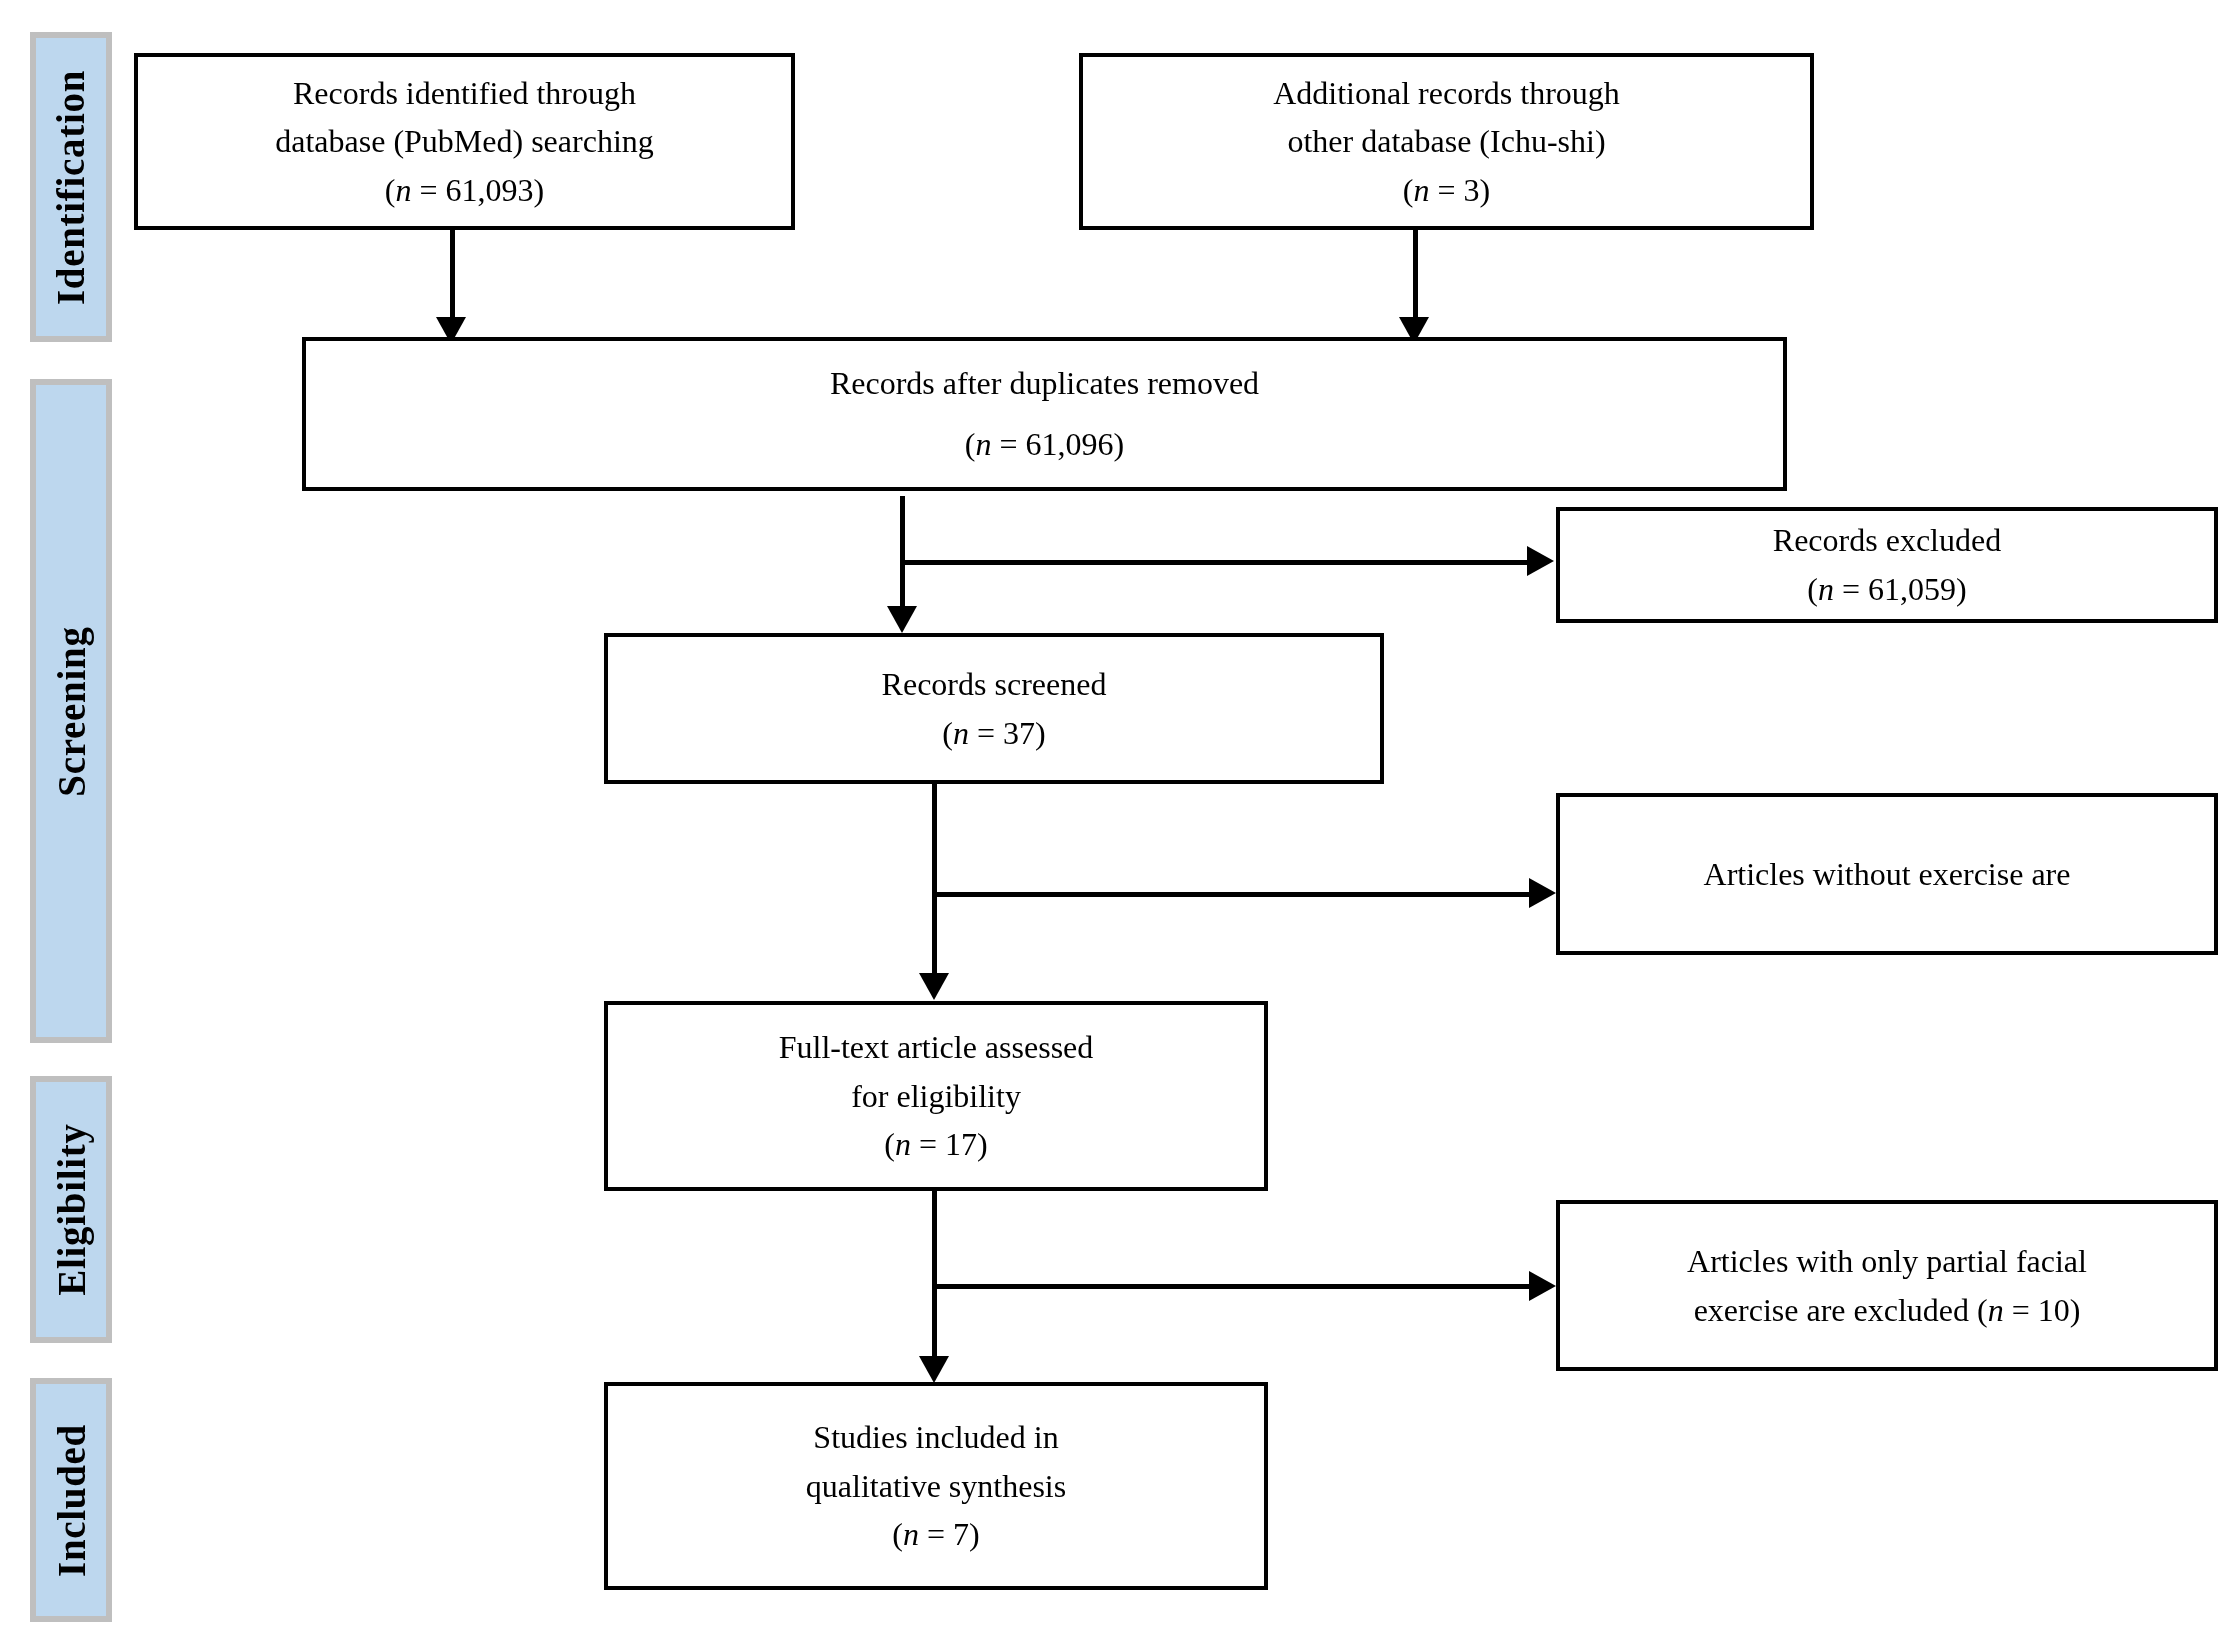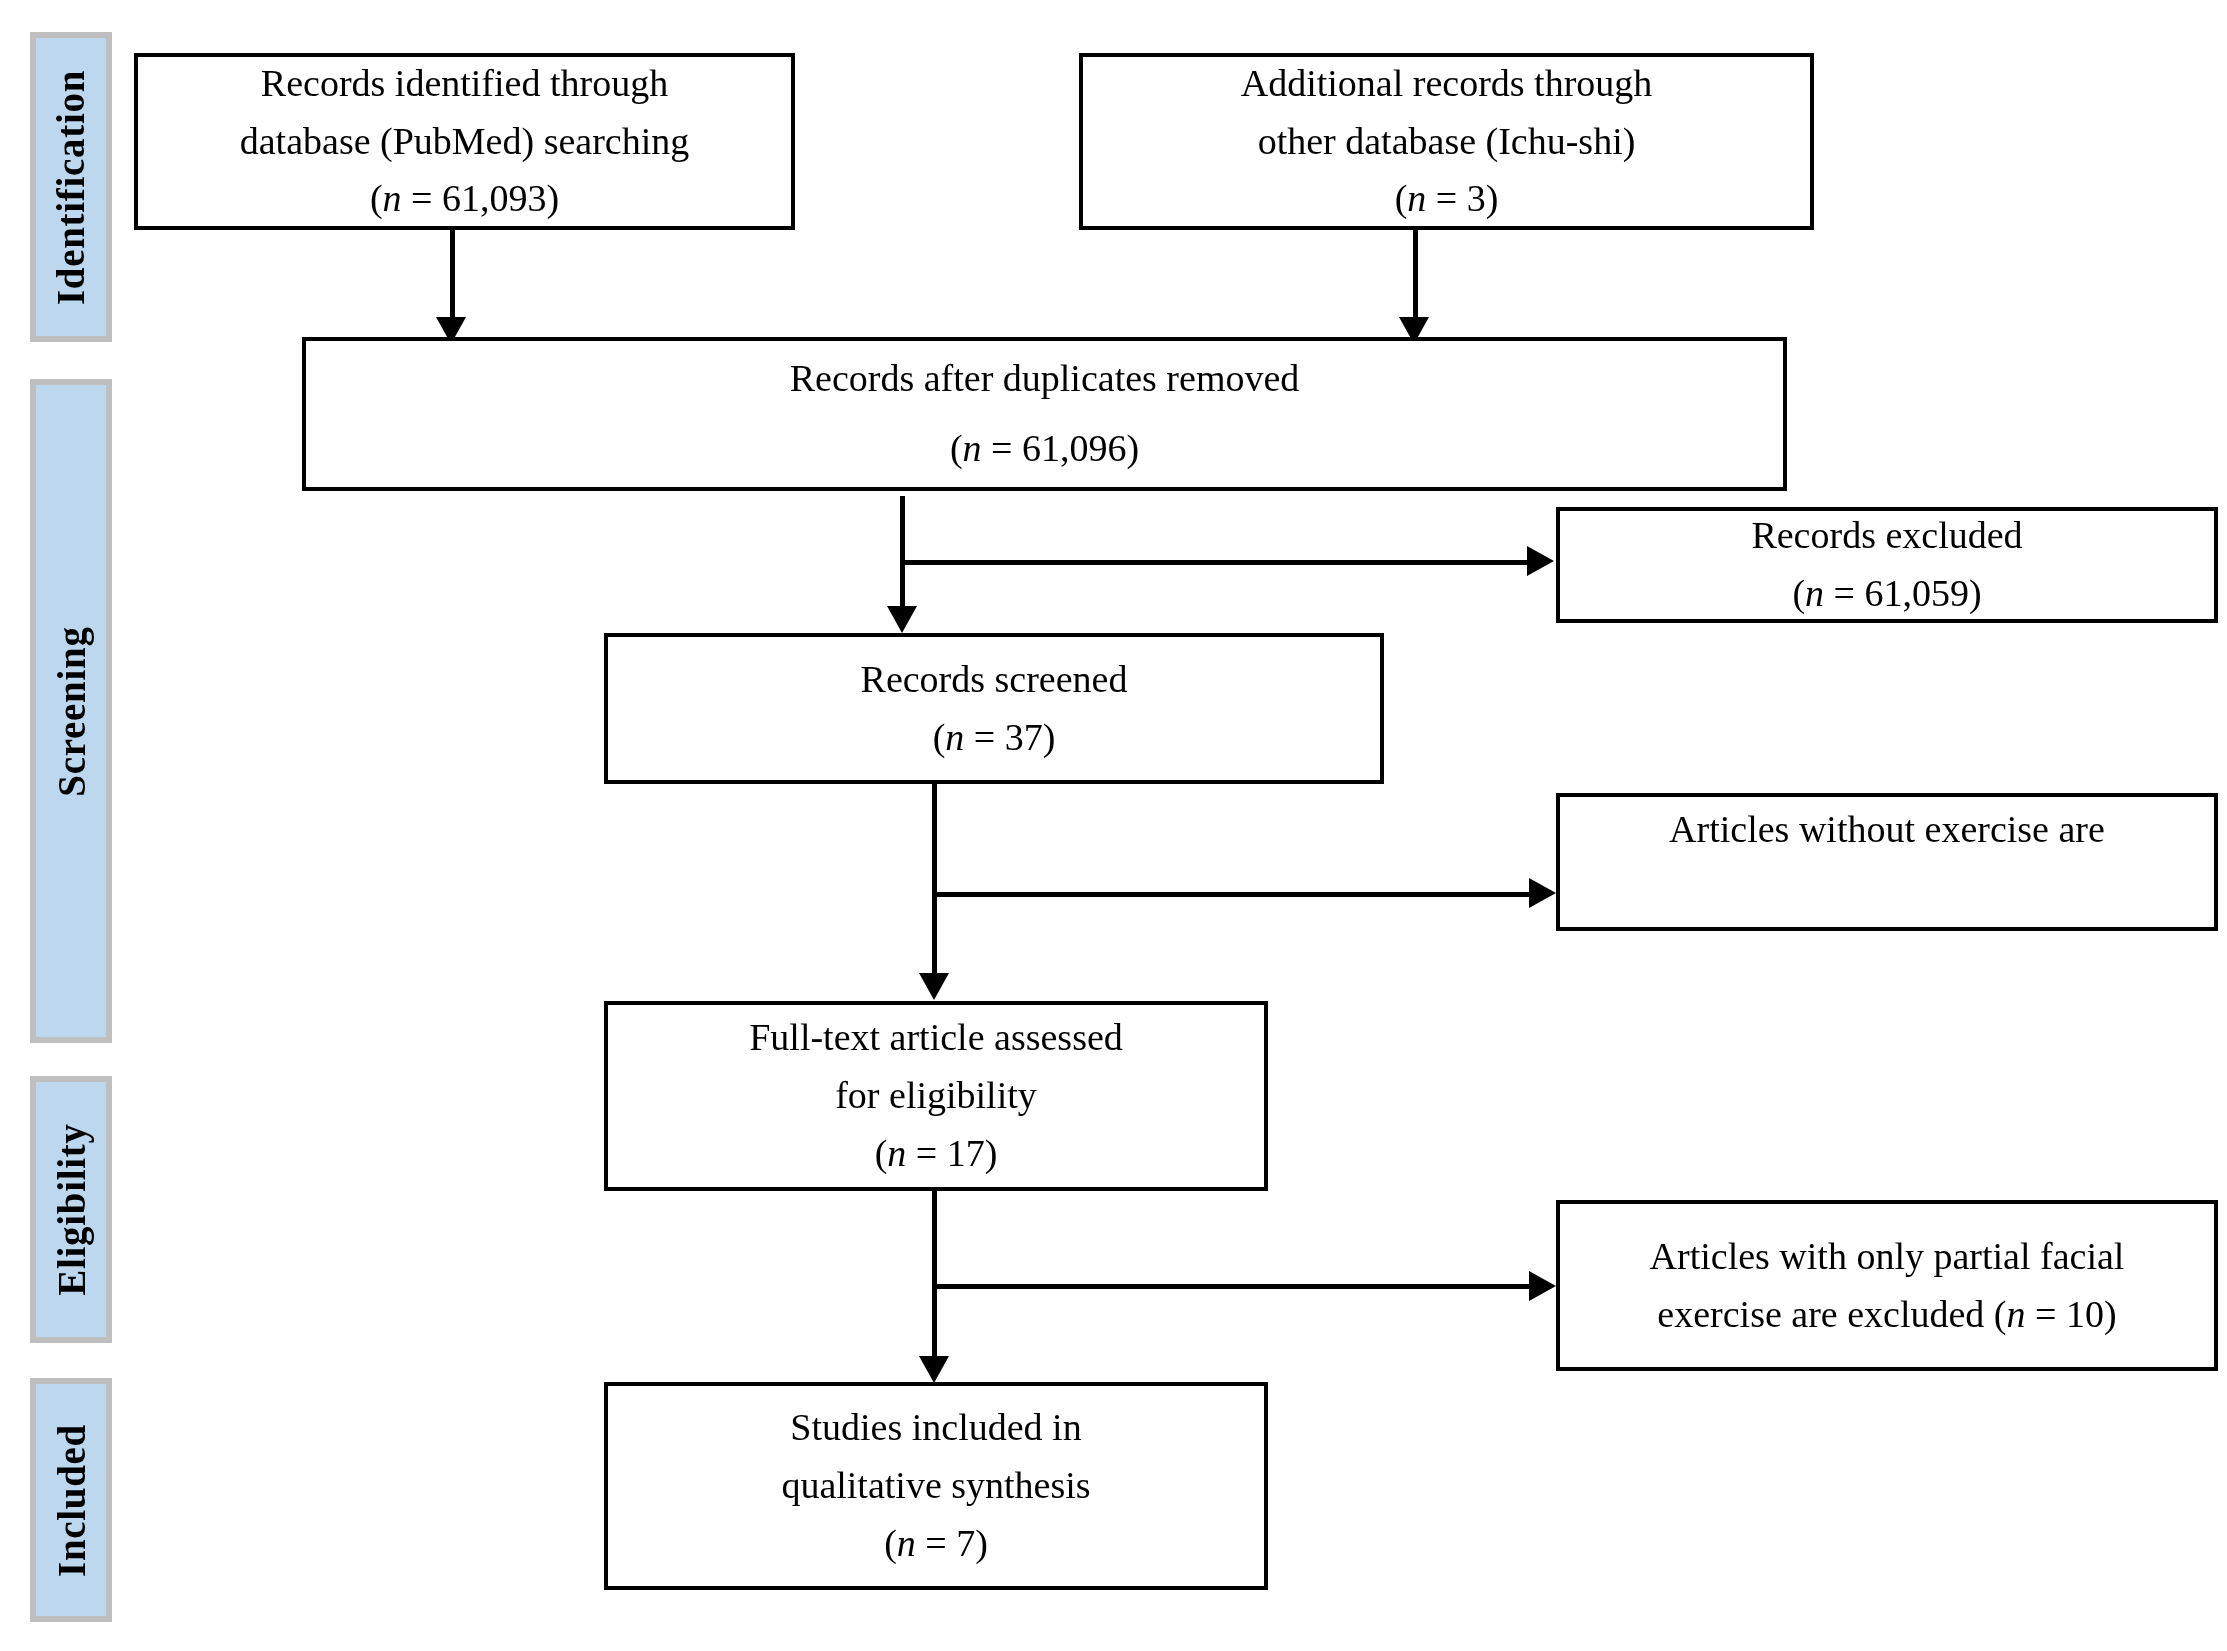--- a/index.html
+++ b/index.html
@@ -43,21 +43,21 @@
     position: absolute;
     background: #ffffff;
     border: 4.7px solid #000000;
     box-sizing: border-box;
     display: flex;
     flex-direction: column;
     align-items: center;
     justify-content: center;
     text-align: center;
     color: #000000;
-    font-size: 38px;
+    font-size: 32px;
     line-height: 1.52;
     padding: 4px 9.4px;
   }
   .flow-box .line {
     display: block;
     white-space: nowrap;
   }
   .flow-box .line em {
     font-style: italic;
   }
@@ -152,21 +152,21 @@
   <div class="flow-box" style="left:1556px; top:507px; width:662px; height:116px;">
     <span class="line">Records excluded</span>
     <span class="line"><span>(</span><em>n</em><span> = 61,059)</span></span>
   </div>
 
   <div class="flow-box" style="left:604px; top:633px; width:780px; height:151px;">
     <span class="line">Records screened</span>
     <span class="line"><span>(</span><em>n</em><span> = 37)</span></span>
   </div>
 
-  <div class="flow-box" style="left:1556px; top:793px; width:662px; height:138px;justify-content:space-between;">
+  <div class="flow-box" style="left:1556px; top:793px; width:662px; height:162px;">
     <span class="line">Articles without exercise are</span>
   </div>
 
   <div class="flow-box" style="left:604px; top:1001px; width:664px; height:190px;">
     <span class="line">Full-text article assessed</span>
     <span class="line">for eligibility</span>
     <span class="line"><span>(</span><em>n</em><span> = 17)</span></span>
   </div>
 
   <div class="flow-box" style="left:1556px; top:1200px; width:662px; height:171px;">

